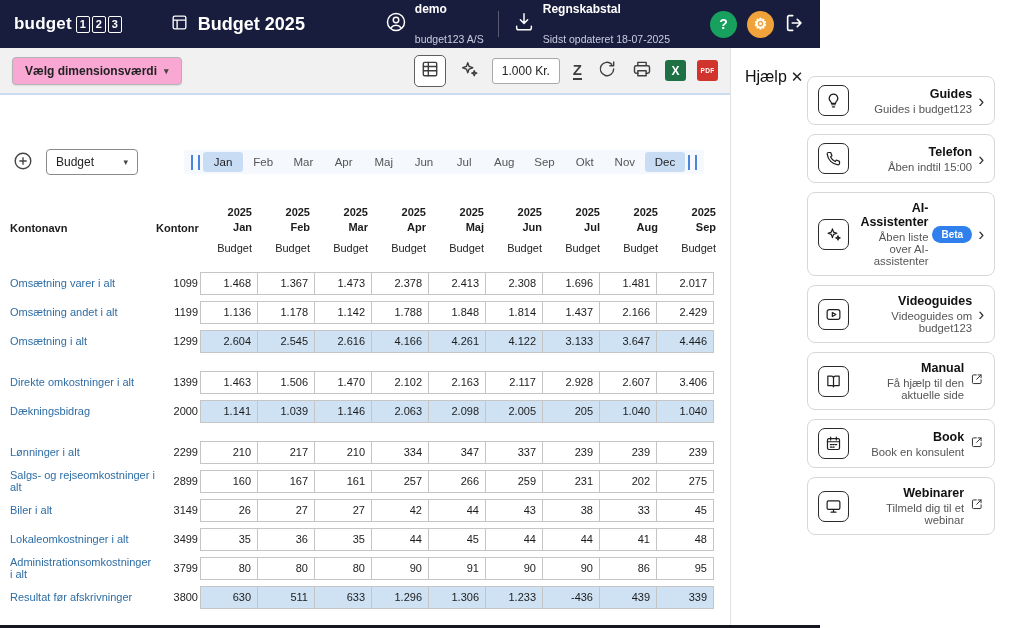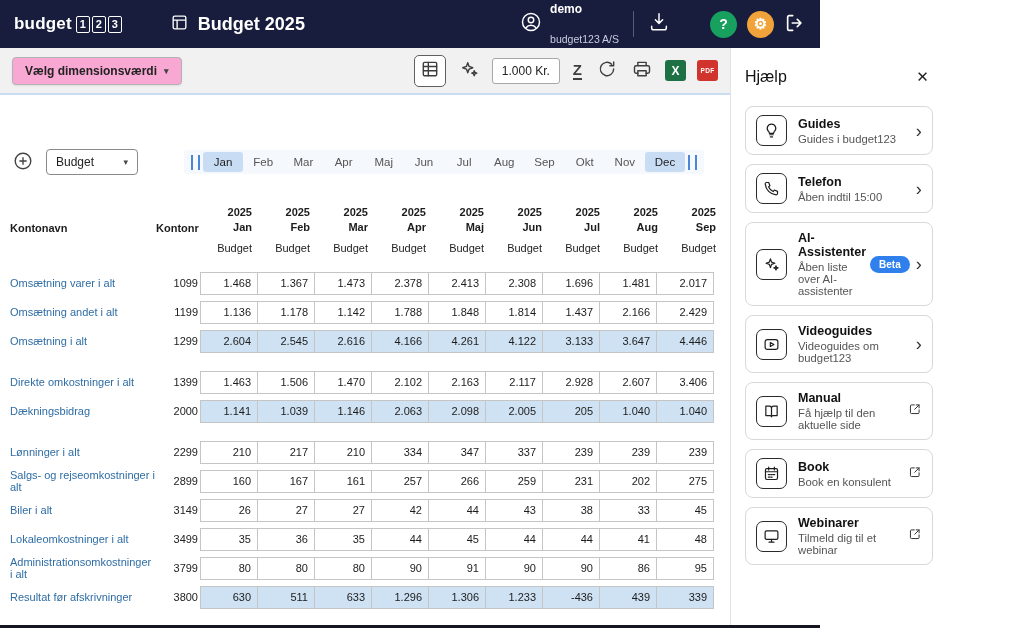--- a/index.html
+++ b/index.html
@@ -97,28 +97,28 @@
   .trow.gap { margin-top:18px; }
   .acct-link { color:#2e6da4; text-decoration:none; cursor:pointer; }
   .c-nr.val { color:#222; }
   .cell { height:23px; line-height:21px; border:1px solid #c5c5c5; background:#fff;
     cursor:text; }
   .cell + .cell { margin-left:-1px; }
   .trow.hl .cell { background:#cfe2f3; }
 
   
   .help { width:284px; background:#fff; border-left:1px solid #e2e2e2; padding:14px 14px 0 14px;
-    display:flex; flex-direction:column; }
+    display:flex; flex-direction:row; }
   .help-head { display:flex; align-items:center; justify-content:space-between; height:30px; }
   .help-title { font-size:16px; font-weight:500; color:#111; }
   .close-btn { background:none; border:none; font-size:15px; color:#222; cursor:pointer;
     padding:2px 4px; }
   .help-list { margin-top:14px; display:flex; flex-direction:column; gap:9px; }
   .help-card { display:flex; align-items:center; border:1px solid #d8d8d8; border-radius:8px;
-    padding:8px 10px; cursor:pointer; background:#fff; min-height:49px; }
+    padding:8px 10px; cursor:pointer; background:#fff; min-height:49px;text-align:right; }
   .icon-box { width:31px; height:31px; border:1.6px solid #2a2a2a; border-radius:7px;
     display:flex; align-items:center; justify-content:center; margin-right:11px; flex-shrink:0; }
   .icon-box svg { width:17px; height:17px; stroke:#1e1e1e; fill:none; stroke-width:1.7;
     stroke-linecap:round; stroke-linejoin:round; }
   .hc-text { flex:1; min-width:0; }
   .hc-title { font-size:12.5px; font-weight:bold; color:#111; }
   .hc-sub { font-size:11.3px; color:#555; margin-top:2px; }
   .chev { font-size:18px; color:#333; margin-left:6px; line-height:1; }
   .ext svg { width:14px; height:14px; stroke:#333; fill:none; stroke-width:1.7;
     stroke-linecap:round; stroke-linejoin:round; margin-left:6px; }
@@ -166,20 +166,24 @@
     </div>
 
     <div class="vdiv"></div>
 
     <div class="data-block">
       <span>
         <svg viewBox="0 0 24 24">
             <path d="M12 3v10M8 9.5l4 4 4-4M4 16.5v2a2 2 0 0 0 2 2h12a2 2 0 0 0 2-2v-2"></path>
           </svg>
       </span>
+      <div class="two-line">
+        <span class="l1">Regnskabstal</span>
+        <span class="l2">Sidst opdateret 18-07-2025</span>
+      </div>
     </div>
 
     <button class="circle-btn green" style="margin-left:40px">?</button>
     <button class="circle-btn orange">
       <span>⚙</span>
     </button>
     <button class="logout-btn">
       <span>
         <svg viewBox="0 0 24 24">
             <path d="M9.5 4H5.5A1.5 1.5 0 0 0 4 5.5v13A1.5 1.5 0 0 0 5.5 20h4M14.5 8l4 4-4 4M9 12h9.5"></path>

